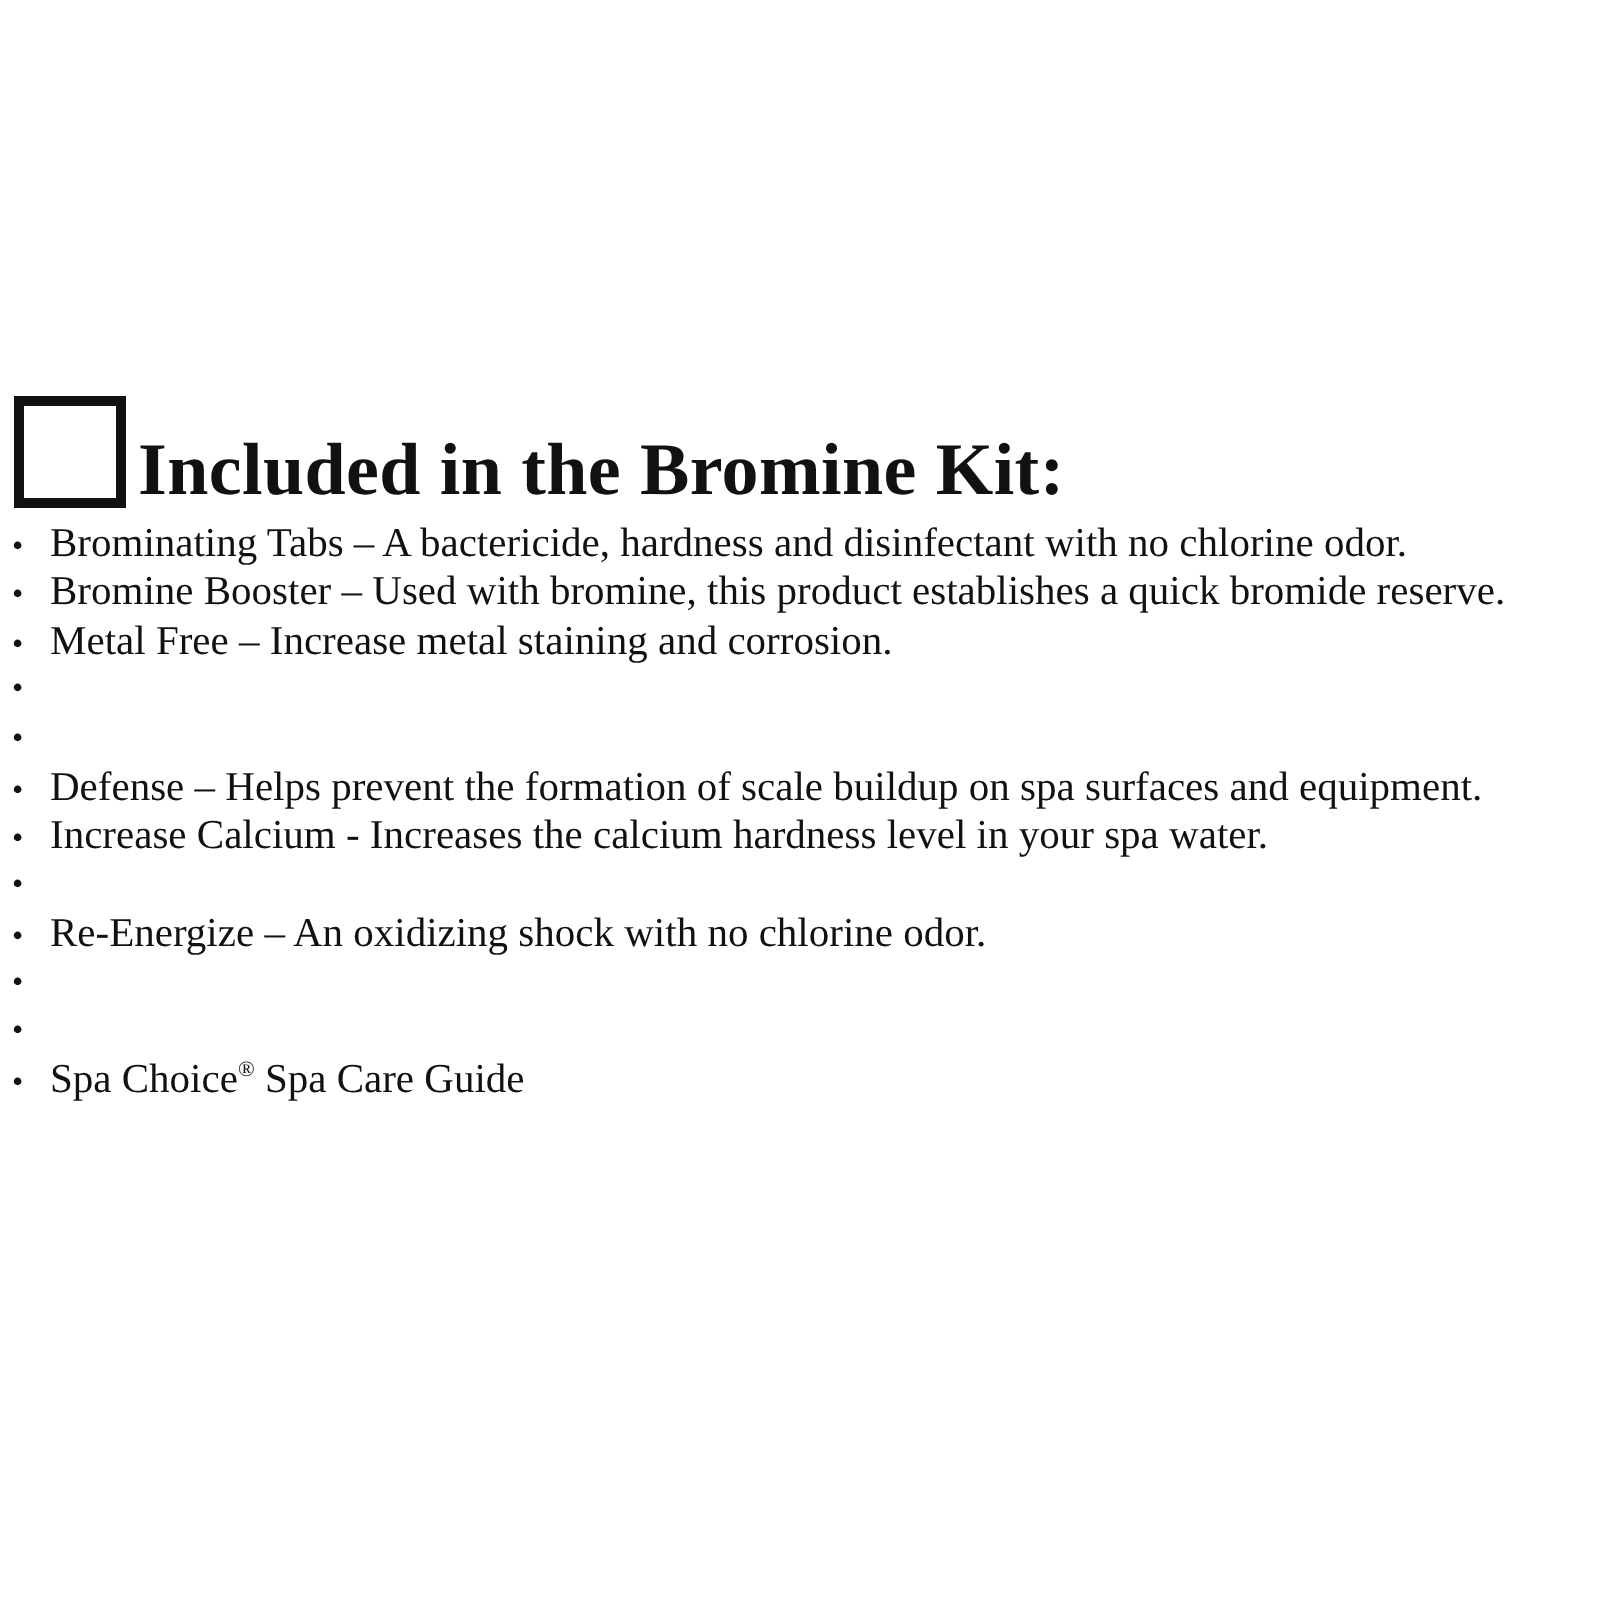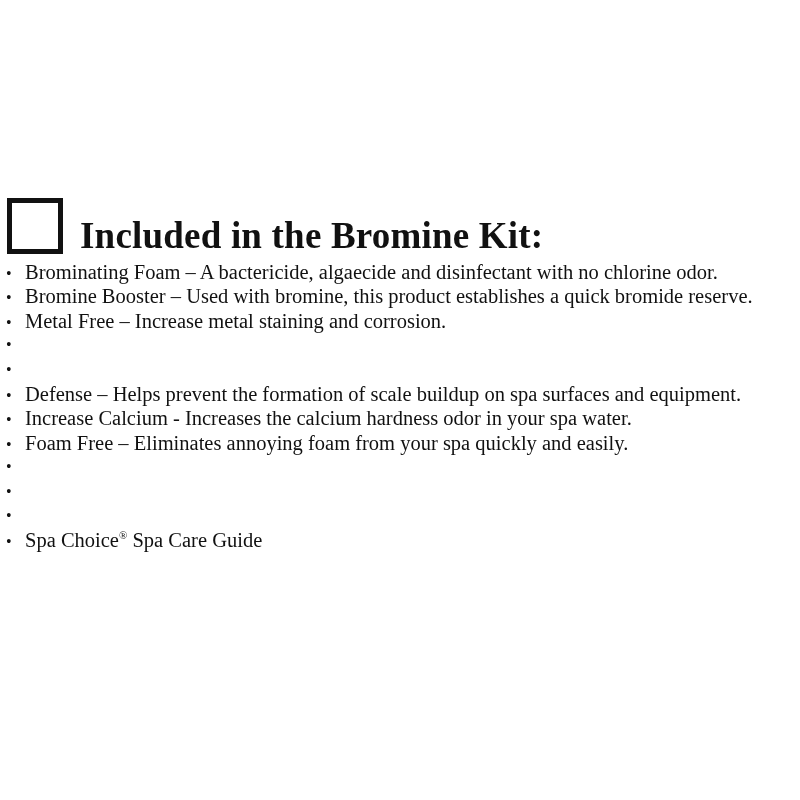--- a/index.html
+++ b/index.html
@@ -19,21 +19,21 @@
       position: absolute;
       left: 7px;
       top: 198px;
       width: 46px;
       height: 46px;
       border: 5px solid #111111;
       background: #ffffff;
     }
     .heading {
       position: absolute;
-      left: 80px;
+      left: 69px;
       top: 214px;
       margin: 0;
       font-size: 37px;
       font-weight: bold;
       line-height: 44px;
       letter-spacing: 0.2px;
       white-space: nowrap;
     }
     .list {
       position: absolute;
@@ -65,21 +65,21 @@
   </style>
 </head>
 <body>
 
 <div class="checkbox"></div>
 <h1 class="heading">Included in the Bromine Kit:</h1>
 
 <ul class="list">
   <li>
     <span class="bullet">•</span>
-    <span class="item-text">Brominating Foam – A bactericide, algaecide and disinfectant with no chlorine odor.</span>
+    <span class="item-text">Brominating Tabs – A bactericide, hardness and disinfectant with no chlorine odor.</span>
   </li>
   <li>
     <span class="bullet">•</span>
     <span class="item-text">Bromine Booster – Used with bromine, this product establishes a quick bromide reserve.</span>
   </li>
   <li>
     <span class="bullet">•</span>
     <span class="item-text">Metal Free – Increase metal staining and corrosion.</span>
   </li>
   <li>
@@ -87,28 +87,28 @@
   </li>
   <li>
     <span class="bullet">•</span>
   </li>
   <li>
     <span class="bullet">•</span>
     <span class="item-text">Defense – Helps prevent the formation of scale buildup on spa surfaces and equipment.</span>
   </li>
   <li>
     <span class="bullet">•</span>
-    <span class="item-text">Increase Calcium - Increases the calcium hardness odor in your spa water.</span>
+    <span class="item-text">Increase Calcium - Increases the calcium hardness level in your spa water.</span>
   </li>
   <li>
     <span class="bullet">•</span>
-    <span class="item-text">Foam Free – Eliminates annoying foam from your spa quickly and easily.</span>
   </li>
   <li>
     <span class="bullet">•</span>
+    <span class="item-text">Re-Energize – An oxidizing shock with no chlorine odor.</span>
   </li>
   <li>
     <span class="bullet">•</span>
   </li>
   <li>
     <span class="bullet">•</span>
   </li>
   <li>
     <span class="bullet">•</span>
     <span class="item-text"><span>Spa Choice</span><sup>®</sup><span> Spa Care Guide</span></span>

